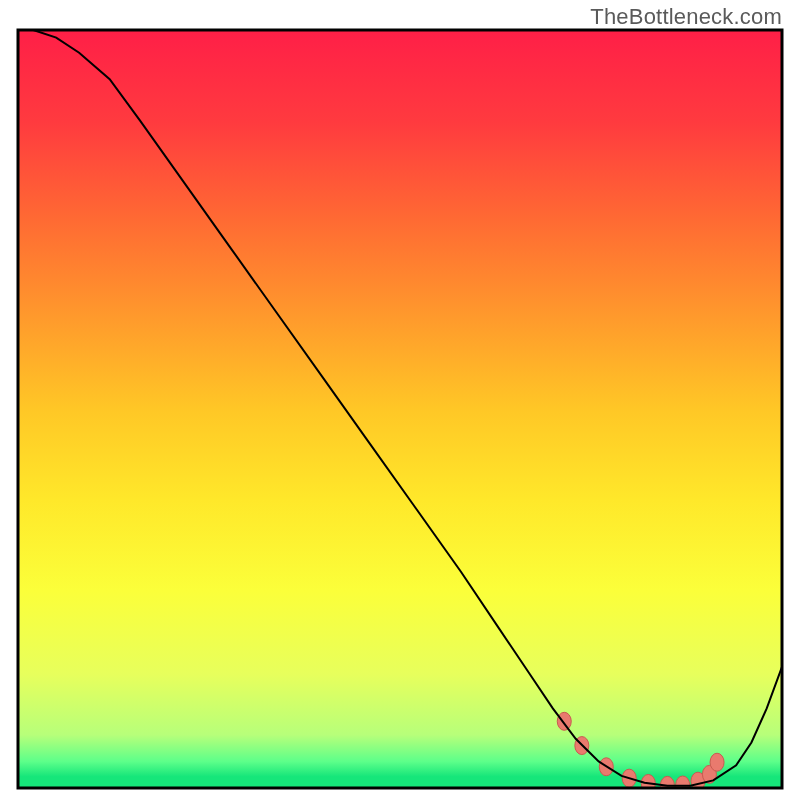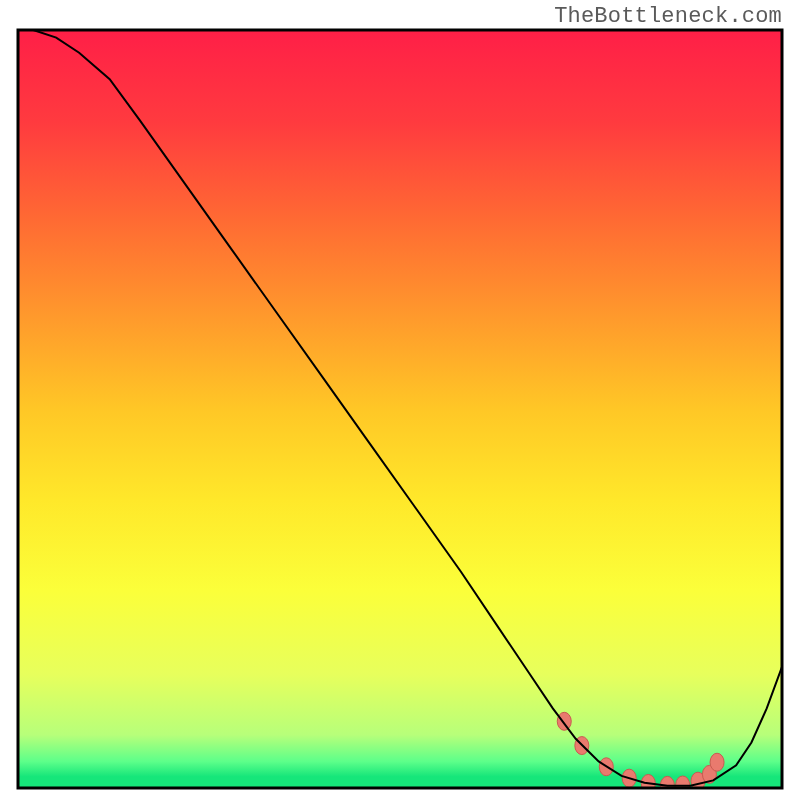--- a/index.html
+++ b/index.html
@@ -8,21 +8,20 @@
     width: 800px;
     height: 800px;
     background: #ffffff;
     font-family: Arial, Helvetica, sans-serif;
     overflow: hidden;
   }
   .chart-container {
     position: relative;
     width: 800px;
     height: 800px;
-    font-family: Liberation Mono, monospace;
   }
   .watermark {
     position: absolute;
     top: 4px;
     right: 18px;
     font-size: 22px;
     font-weight: 500;
     color: #5a5a5a;
     letter-spacing: 0.2px;
     z-index: 10;

